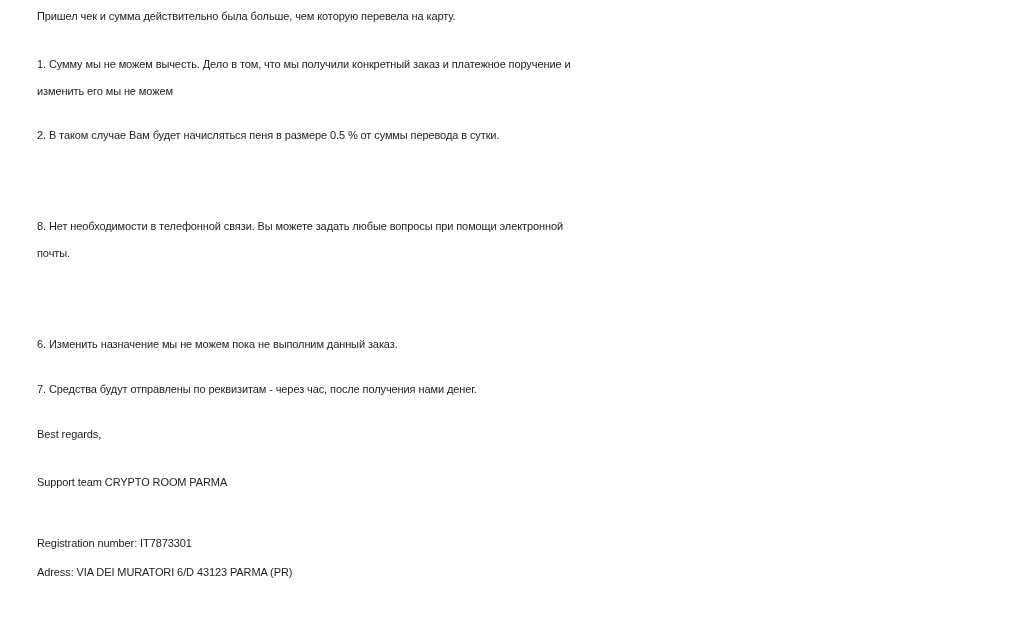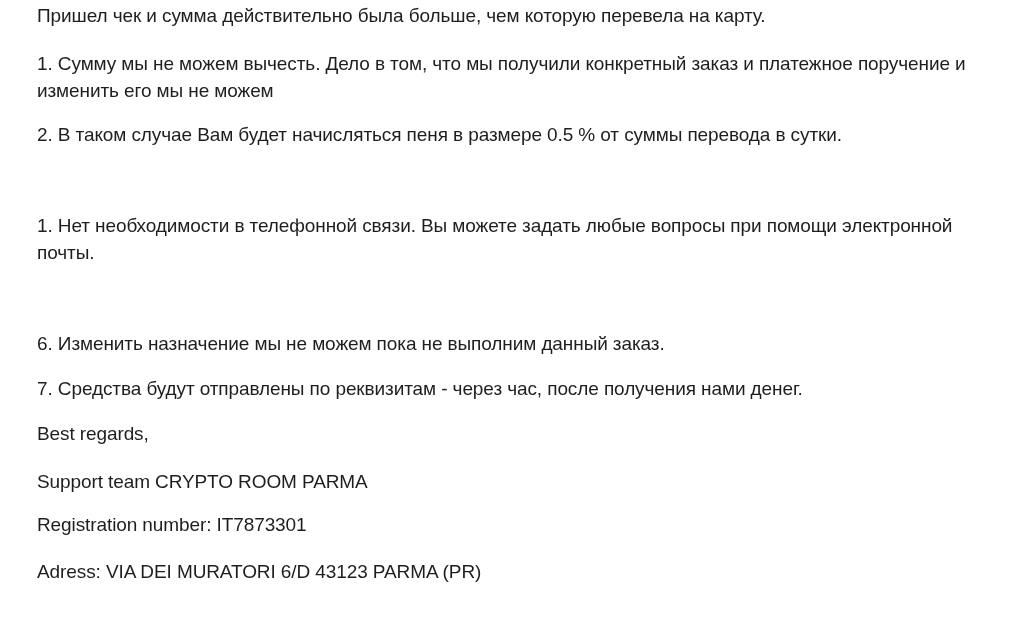--- a/index.html
+++ b/index.html
@@ -18,21 +18,21 @@
     .doc {
       position: absolute;
       left: 0;
       top: 0;
       width: 1024px;
       height: 643px;
     }
     .line {
       position: absolute;
       left: 37px;
-      font-size: 19px;
+      font-size: 11px;
       line-height: 18px;
       white-space: nowrap;
       letter-spacing: -0.1px;
     }
     .link {
       color: #1e1e1e;
       text-decoration: none;
     }
   </style>
 </head>
@@ -40,25 +40,25 @@
 
 <div class="doc">
   <div class="line" style="top:7px">Пришел чек и сумма действительно была больше, чем которую перевела на карту.</div>
 
   <div class="line" style="top:55px">1. Сумму мы не можем вычесть. Дело в том, что мы получили конкретный заказ и платежное поручение и</div>
   <div class="line" style="top:82px">изменить его мы не можем</div>
 
   <div class="line" style="top:126px">2. В таком случае Вам будет начисляться пеня в размере 0.5 % от суммы перевода в сутки.</div>
 
 
-  <div class="line" style="top:217px">1. Нет необходимости в телефонной связи. Вы можете задать любые вопросы при помощи электронной</div>
+  <div class="line" style="top:217px">8. Нет необходимости в телефонной связи. Вы можете задать любые вопросы при помощи электронной</div>
   <div class="line" style="top:244px">почты.</div>
 
 
   <div class="line" style="top:335px">6. Изменить назначение мы не можем пока не выполним данный заказ.</div>
 
   <div class="line" style="top:380px">7. Средства будут отправлены по реквизитам - через час, после получения нами денег.</div>
 
   <div class="line" style="top:425px">Best regards,</div>
   <div class="line" style="top:473px">Support team CRYPTO ROOM PARMA</div>
-  <div class="line" style="top:516px">Registration number: IT7873301</div>
+  <div class="line" style="top:534px">Registration number: IT7873301</div>
   <div class="line" style="top:563px">Adress: VIA DEI MURATORI 6/D 43123 PARMA (PR)</div>
 </div>
 
 </body></html>

